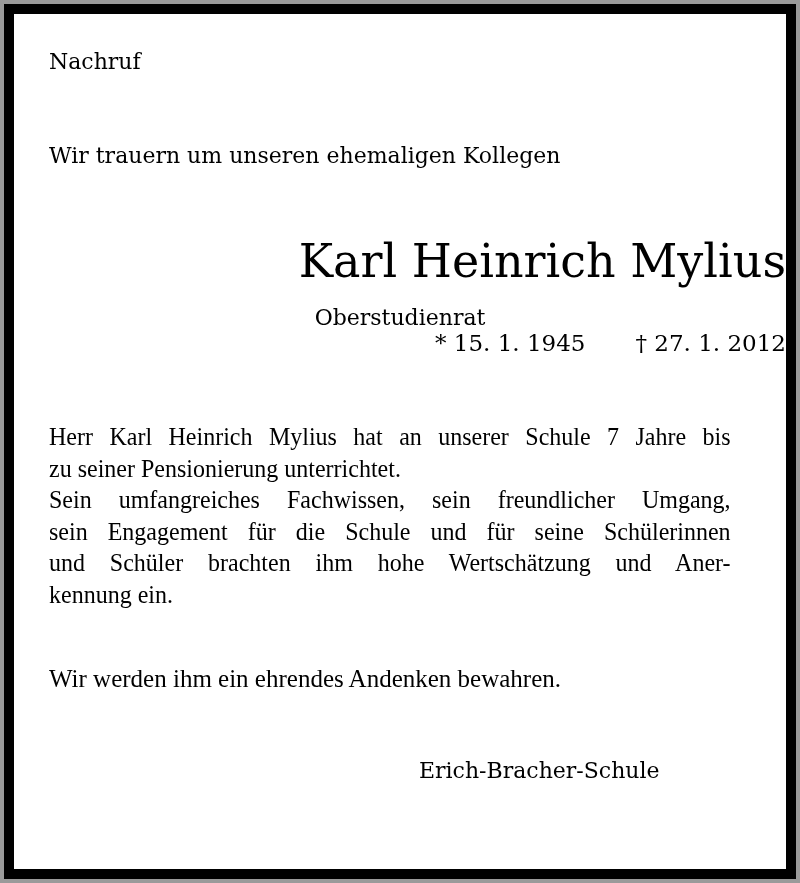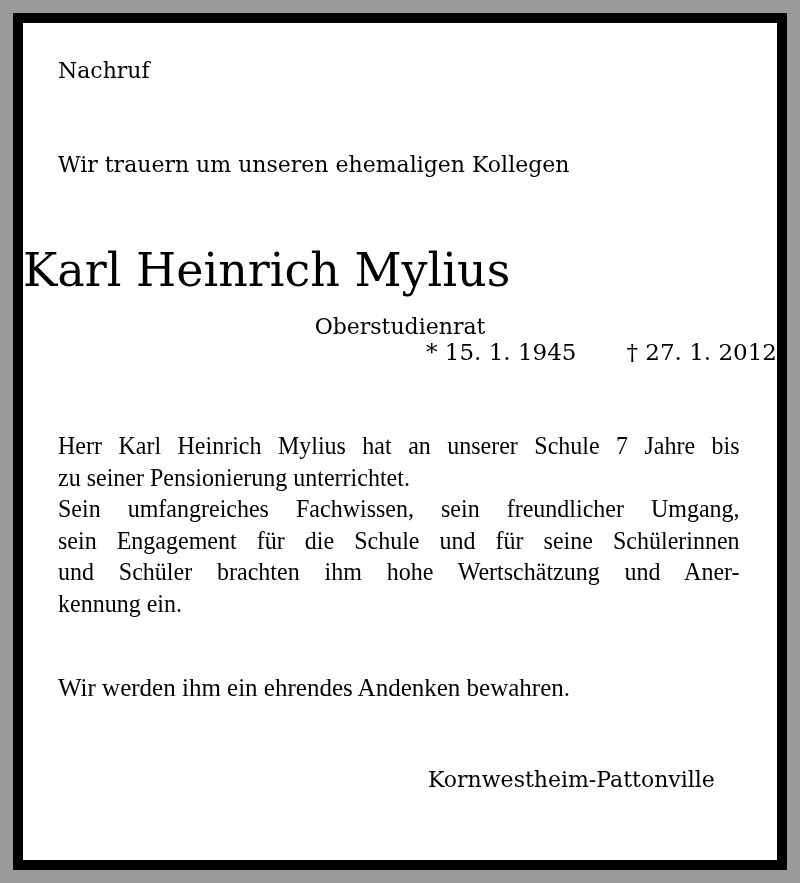--- a/index.html
+++ b/index.html
@@ -2,36 +2,36 @@
 <html><head>
   <meta charset="utf-8">
   <style>
     html, body { margin: 0; padding: 0; background: #ffffff; }
     body { width: 800px; height: 883px; overflow: hidden; }
     .frame {
       position: absolute; left: 0; top: 0;
       width: 800px; height: 883px;
       box-sizing: border-box;
       background: #9a9a9a;
-      padding: 13px;
+      padding: 4px;
     }
     .inner {
       width: 100%; height: 100%;
       box-sizing: border-box;
       border: 10px solid #000000;
       background: #ffffff;
       position: relative;
       font-family: "DejaVu Serif", "Liberation Serif", serif;
       color: #000;
     }
     .t { position: absolute; white-space: nowrap; line-height: 1; }
     .heading { left: 35px; top: 37px; font-size: 22px; }
     .intro { left: 35px; top: 131px; font-size: 22px; }
     .name {
-      left: 0; right: 0; top: 224px; text-align: left;
+      left: 0; right: 0; top: 224px; text-align: right;
       font-size: 46px; letter-spacing: 0px;
     }
     .title { left: 0; right: 0; top: 285px; text-align: center; font-size: 22px; margin-top: 8px; }
     .dates { left: 0; right: 0; top: 318px; text-align: right; font-size: 23px; }
     .dates .gap { display: inline-block; width: 50px; }
     .body {
       position: absolute; left: 35px; width: 710px; top: 407px;
       font-family: "Liberation Serif", "DejaVu Serif", serif;
       font-size: 25px; line-height: 31.5px;
       transform: scaleX(0.96); transform-origin: left top;
@@ -69,17 +69,17 @@
       <span class="line last">zu seiner Pensionierung unterrichtet.</span>
       <span class="line">Sein umfangreiches Fachwissen, sein freundlicher Umgang,</span>
       <span class="line">sein Engagement für die Schule und für seine Schülerinnen</span>
       <span class="line">und Schüler brachten ihm hohe Wertschätzung und Aner-</span>
       <span class="line last">kennung ein.</span>
     </div>
 
     <div class="t closing">Wir werden ihm ein ehrendes Andenken bewahren.</div>
 
     <div class="signature">
-      <div>Kornwestheim-Pattonville</div>
+      <div>Erich-Bracher-Schule</div>
     </div>
 
   </div>
 </div>
 
 </body></html>

